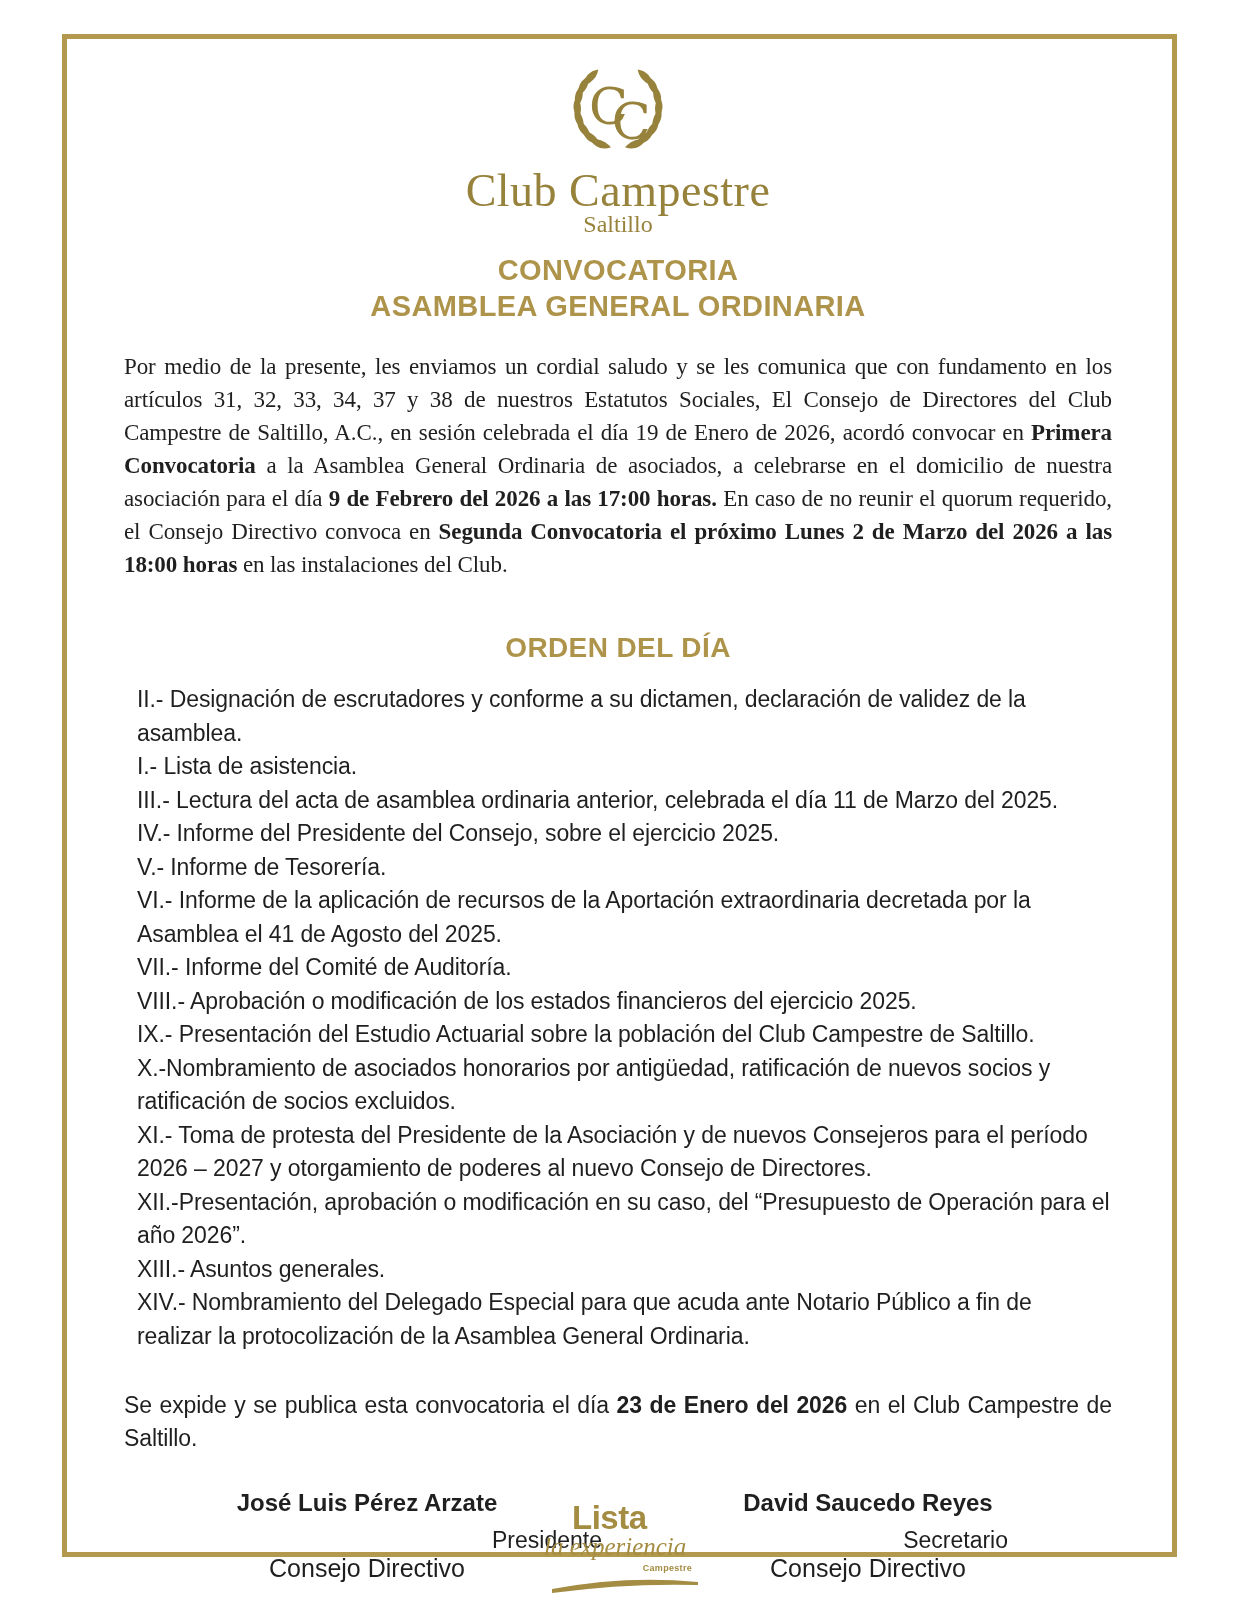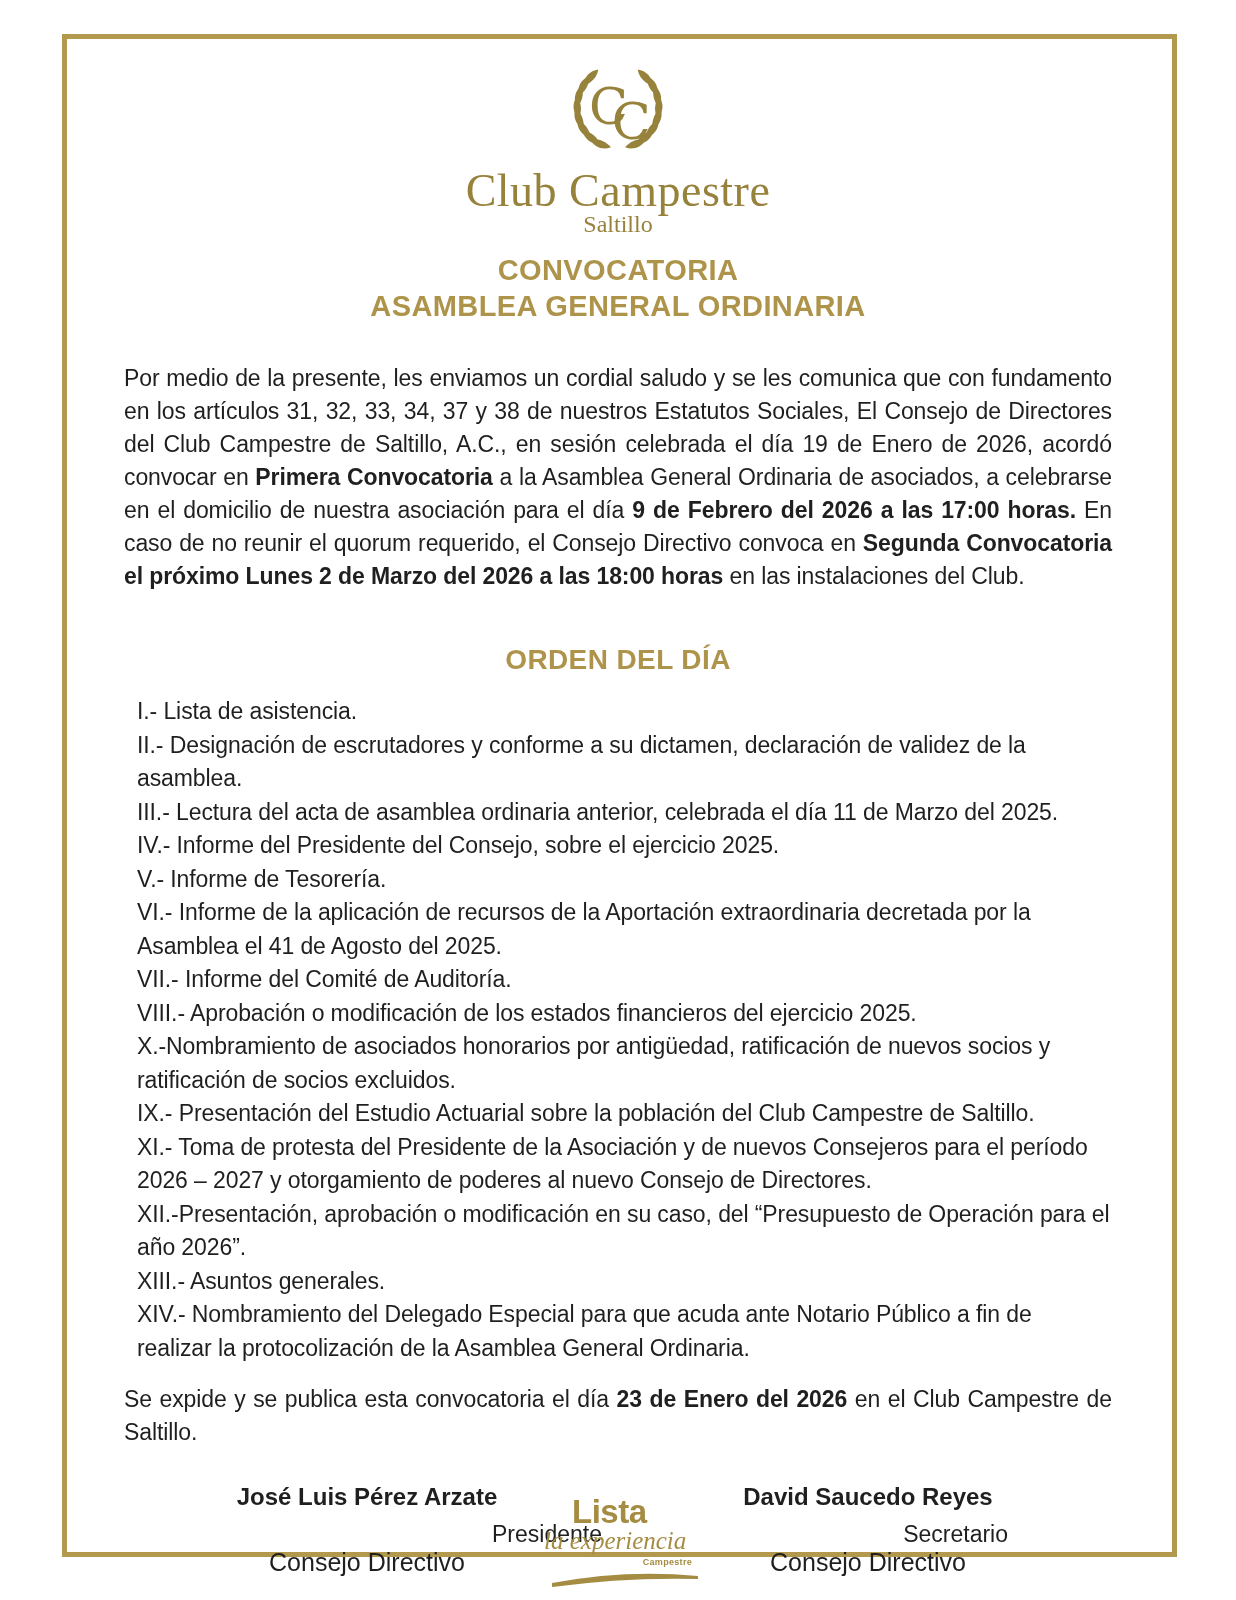--- a/index.html
+++ b/index.html
@@ -25,32 +25,33 @@
   }
   .logo-city{
     font-family:"Liberation Serif",serif;font-size:24px;line-height:27px;
     color:var(--logo_gold,#97823c);
   }
   
   .doc-titles{margin-top:14px;text-align:center;color:var(--title_gold,#ae944a);}
   .doc-title-line{font-size:29px;line-height:36px;font-weight:bold;letter-spacing:0.4px;}
   
   .intro{
-    margin-top:38px;font-size:23px;line-height:33px;text-align:justify;
+    margin-top:26px;font-size:23px;line-height:33px;text-align:justify;
     letter-spacing:-0.1px;
+    font-family:Liberation Serif, serif;
   }
   .intro b,.closing b{font-weight:bold;}
   
   .agenda-heading{
     margin-top:50px;text-align:center;font-size:28px;font-weight:bold;
     color:var(--title_gold,#ae944a);letter-spacing:0.4px;line-height:34px;
   }
   .agenda-list{margin-top:18px;margin-left:13px;font-size:23px;line-height:33.5px;letter-spacing:-0.1px;}
   
-  .closing{margin-top:18px;font-size:23px;line-height:33px;text-align:justify;letter-spacing:-0.1px;}
+  .closing{margin-top:36px;font-size:23px;line-height:33px;text-align:justify;letter-spacing:-0.1px;}
   
   .signatures{position:relative;margin-top:28px;height:130px;}
   .sig-block{position:absolute;text-align:center;}
   .sig-left{left:8px;width:470px;top:6px;}
   .sig-right{left:604px;width:280px;top:6px;}
   .sig-name{font-size:24px;font-weight:bold;line-height:28px;}
   .sig-role{font-size:23px;line-height:28px;margin-top:9px;text-align:right;}
   .sig-org{font-size:25px;line-height:28px;}
   
   .vive-logo{position:absolute;left:424px;top:14px;width:160px;height:100px;color:var(--vive_gold,#a48c42);}
@@ -92,30 +93,30 @@
 
   <div class="doc-titles">
     <div class="doc-title-line">CONVOCATORIA</div>
     <div class="doc-title-line">ASAMBLEA GENERAL ORDINARIA</div>
   </div>
 
   <p class="intro"><span>Por medio de la presente, les enviamos un cordial saludo y se les comunica que con fundamento en los artículos 31, 32, 33, 34, 37 y 38 de nuestros Estatutos Sociales, El Consejo de Directores del Club Campestre de Saltillo, A.C., en sesión celebrada el día 19 de Enero de 2026, acordó convocar en </span><b>Primera Convocatoria</b><span> a la Asamblea General Ordinaria de asociados, a celebrarse en el domicilio de nuestra asociación para el día </span><b>9 de Febrero del 2026 a las 17:00 horas.</b><span> En caso de no reunir el quorum requerido, el Consejo Directivo convoca en </span><b>Segunda Convocatoria el próximo Lunes 2 de Marzo del 2026 a las 18:00 horas</b><span> en las instalaciones del Club.</span></p>
 
   <div class="agenda-heading">ORDEN DEL DÍA</div>
   <div class="agenda-list">
+    <div>II.- Designación de escrutadores y conforme a su dictamen, declaración de validez de la asamblea.</div>
     <div>I.- Lista de asistencia.</div>
-    <div>II.- Designación de escrutadores y conforme a su dictamen, declaración de validez de la asamblea.</div>
     <div>III.- Lectura del acta de asamblea ordinaria anterior, celebrada el día 11 de Marzo del 2025.</div>
     <div>IV.- Informe del Presidente del Consejo, sobre el ejercicio 2025.</div>
     <div>V.- Informe de Tesorería.</div>
     <div>VI.- Informe de la aplicación de recursos de la Aportación extraordinaria decretada por la Asamblea el 41 de Agosto del 2025.</div>
     <div>VII.- Informe del Comité de Auditoría.</div>
     <div>VIII.- Aprobación o modificación de los estados financieros del ejercicio 2025.</div>
+    <div>IX.- Presentación del Estudio Actuarial sobre la población del Club Campestre de Saltillo.</div>
     <div>X.-Nombramiento de asociados honorarios por antigüedad, ratificación de nuevos socios y ratificación de socios excluidos.</div>
-    <div>IX.- Presentación del Estudio Actuarial sobre la población del Club Campestre de Saltillo.</div>
     <div>XI.- Toma de protesta del Presidente de la Asociación y de nuevos Consejeros para el período 2026 – 2027 y otorgamiento de poderes al nuevo Consejo de Directores.</div>
     <div>XII.-Presentación, aprobación o modificación en su caso, del “Presupuesto de Operación para el año 2026”.</div>
     <div>XIII.- Asuntos generales.</div>
     <div>XIV.- Nombramiento del Delegado Especial para que acuda ante Notario Público a fin de realizar la protocolización de la Asamblea General Ordinaria.</div>
   </div>
 
   <p class="closing"><span>Se expide y se publica esta convocatoria el día </span><b>23 de Enero del 2026</b><span> en el Club Campestre de Saltillo.</span></p>
 
   <div class="signatures">
 

